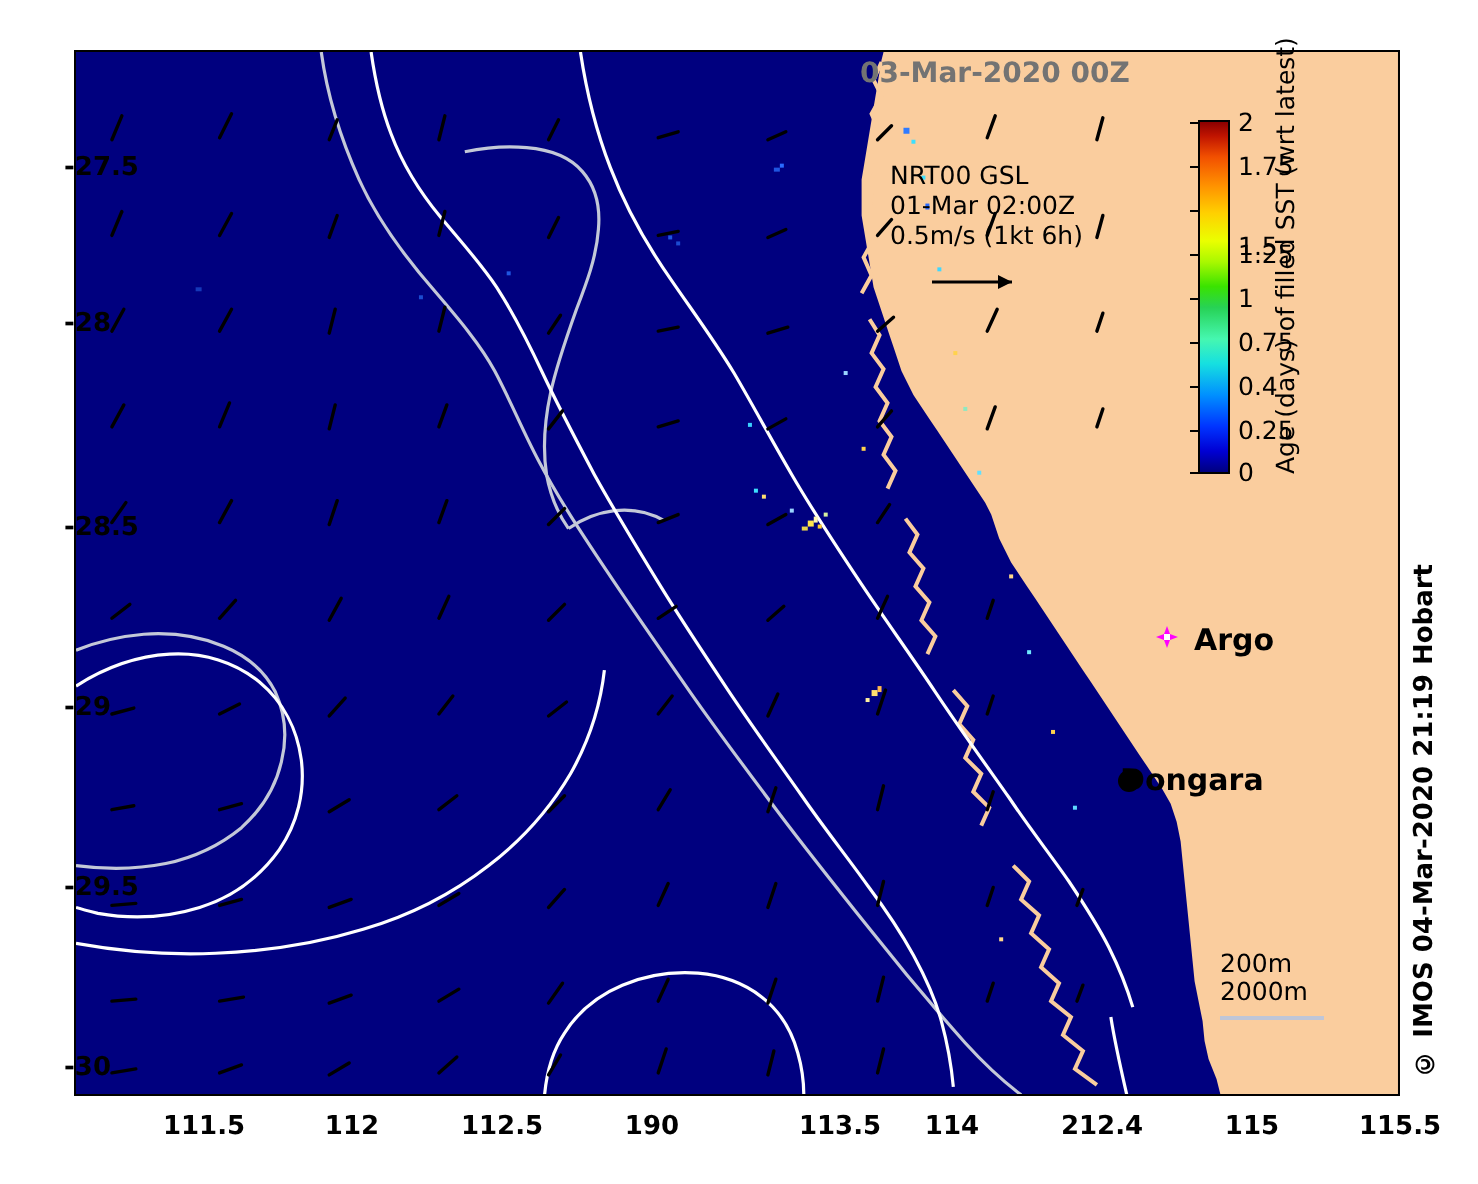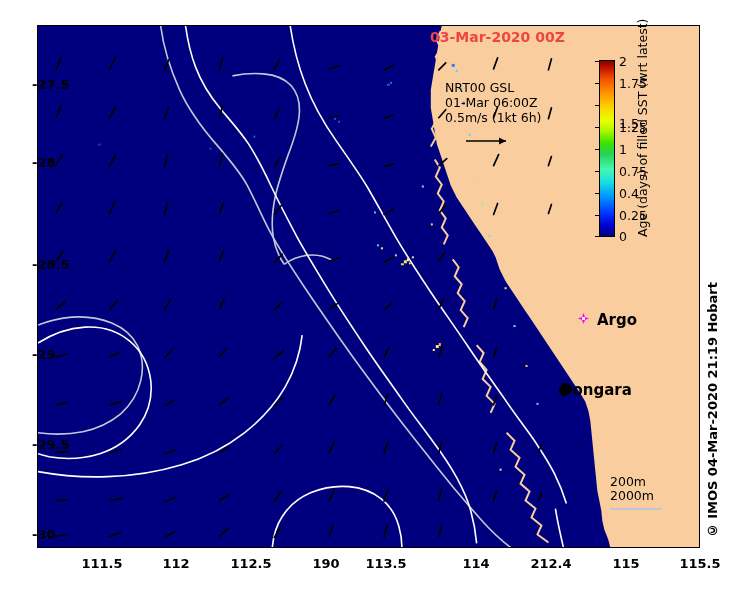--- a/index.html
+++ b/index.html
@@ -23,21 +23,21 @@
   .tick-y-r{height:1px;width:7px;right:-7px;}
 
   .xlabel{position:absolute;top:556px;font-size:13px;font-weight:bold;
           color:#000;transform:translateX(-50%);white-space:nowrap;}
   .ylabel{position:absolute;left:32px;font-size:13px;font-weight:bold;
           color:#000;transform:translateY(-50%);text-align:right;
           white-space:nowrap;}
 
   
   #title-date{position:absolute;left:430px;top:29px;font-size:14px;
-              font-weight:bold;color:#ef4444;white-space:nowrap;}
+              font-weight:bold;color:#737373;white-space:nowrap;}
   #gsl-block{position:absolute;left:445px;top:80px;font-size:12.5px;
              color:#000;line-height:15px;white-space:nowrap;}
   #vecscale{position:absolute;left:462px;top:130px;}
 
   #argo-label{position:absolute;left:597px;top:311px;font-size:15px;
               font-weight:bold;color:#000;white-space:nowrap;}
   #argo-marker{position:absolute;left:578px;top:313px;width:11px;height:11px;}
   #dongara-label{position:absolute;left:560px;top:381px;font-size:15px;
                  font-weight:bold;color:#000;white-space:nowrap;}
   #dongara-dot{position:absolute;left:559px;top:385px;width:11px;height:11px;
@@ -349,21 +349,21 @@
   <div class="tick tick-y-r" style="top:238px;"></div>
   <div class="tick tick-y-r" style="top:328px;"></div>
   <div class="tick tick-y-r" style="top:418px;"></div>
   <div class="tick tick-y-r" style="top:508px;"></div>
 </div>
 
 <div id="title-date">03-Mar-2020 00Z</div>
 
 <div id="gsl-block">
   <div>NRT00 GSL</div>
-  <div>01-Mar 06:00Z</div>
+  <div>01-Mar 02:00Z</div>
   <div>0.5m/s (1kt 6h)</div>
 </div>
 
 <svg id="vecscale" width="60" height="22">
   <line x1="4" y1="11" x2="44" y2="11" stroke="#000" stroke-width="1.6"></line>
   <path d="M44,11 L37,7.5 L37,14.5 Z" fill="#000"></path>
 </svg>
 
 <svg id="argo-marker" width="11" height="11" viewBox="0 0 11 11">
   <path d="M5.5,0 L7,4 L11,5.5 L7,7 L5.5,11 L4,7 L0,5.5 L4,4 Z" fill="#ff00ff"></path>
@@ -403,21 +403,21 @@
   <div class="cb-lab" style="top:155px;">0.25</div>
   <div class="cb-lab" style="top:176px;">0</div>
 
   <div id="cbar-title">Age (days) of filled SST (wrt latest)</div>
 </div>
 
 <div class="xlabel" style="left:102px;">111.5</div>
 <div class="xlabel" style="left:176px;">112</div>
 <div class="xlabel" style="left:251px;">112.5</div>
 <div class="xlabel" style="left:326px;">190</div>
-<div class="xlabel" style="left:386px;">113.5</div>
+<div class="xlabel" style="left:420px;">113.5</div>
 <div class="xlabel" style="left:476px;">114</div>
 <div class="xlabel" style="left:551px;">212.4</div>
 <div class="xlabel" style="left:626px;">115</div>
 <div class="xlabel" style="left:700px;">115.5</div>
 
 <div class="ylabel" style="top:84px;">-27.5</div>
 <div class="ylabel" style="top:162px;">-28</div>
 <div class="ylabel" style="top:264px;">-28.5</div>
 <div class="ylabel" style="top:354px;">-29</div>
 <div class="ylabel" style="top:444px;">-29.5</div>

